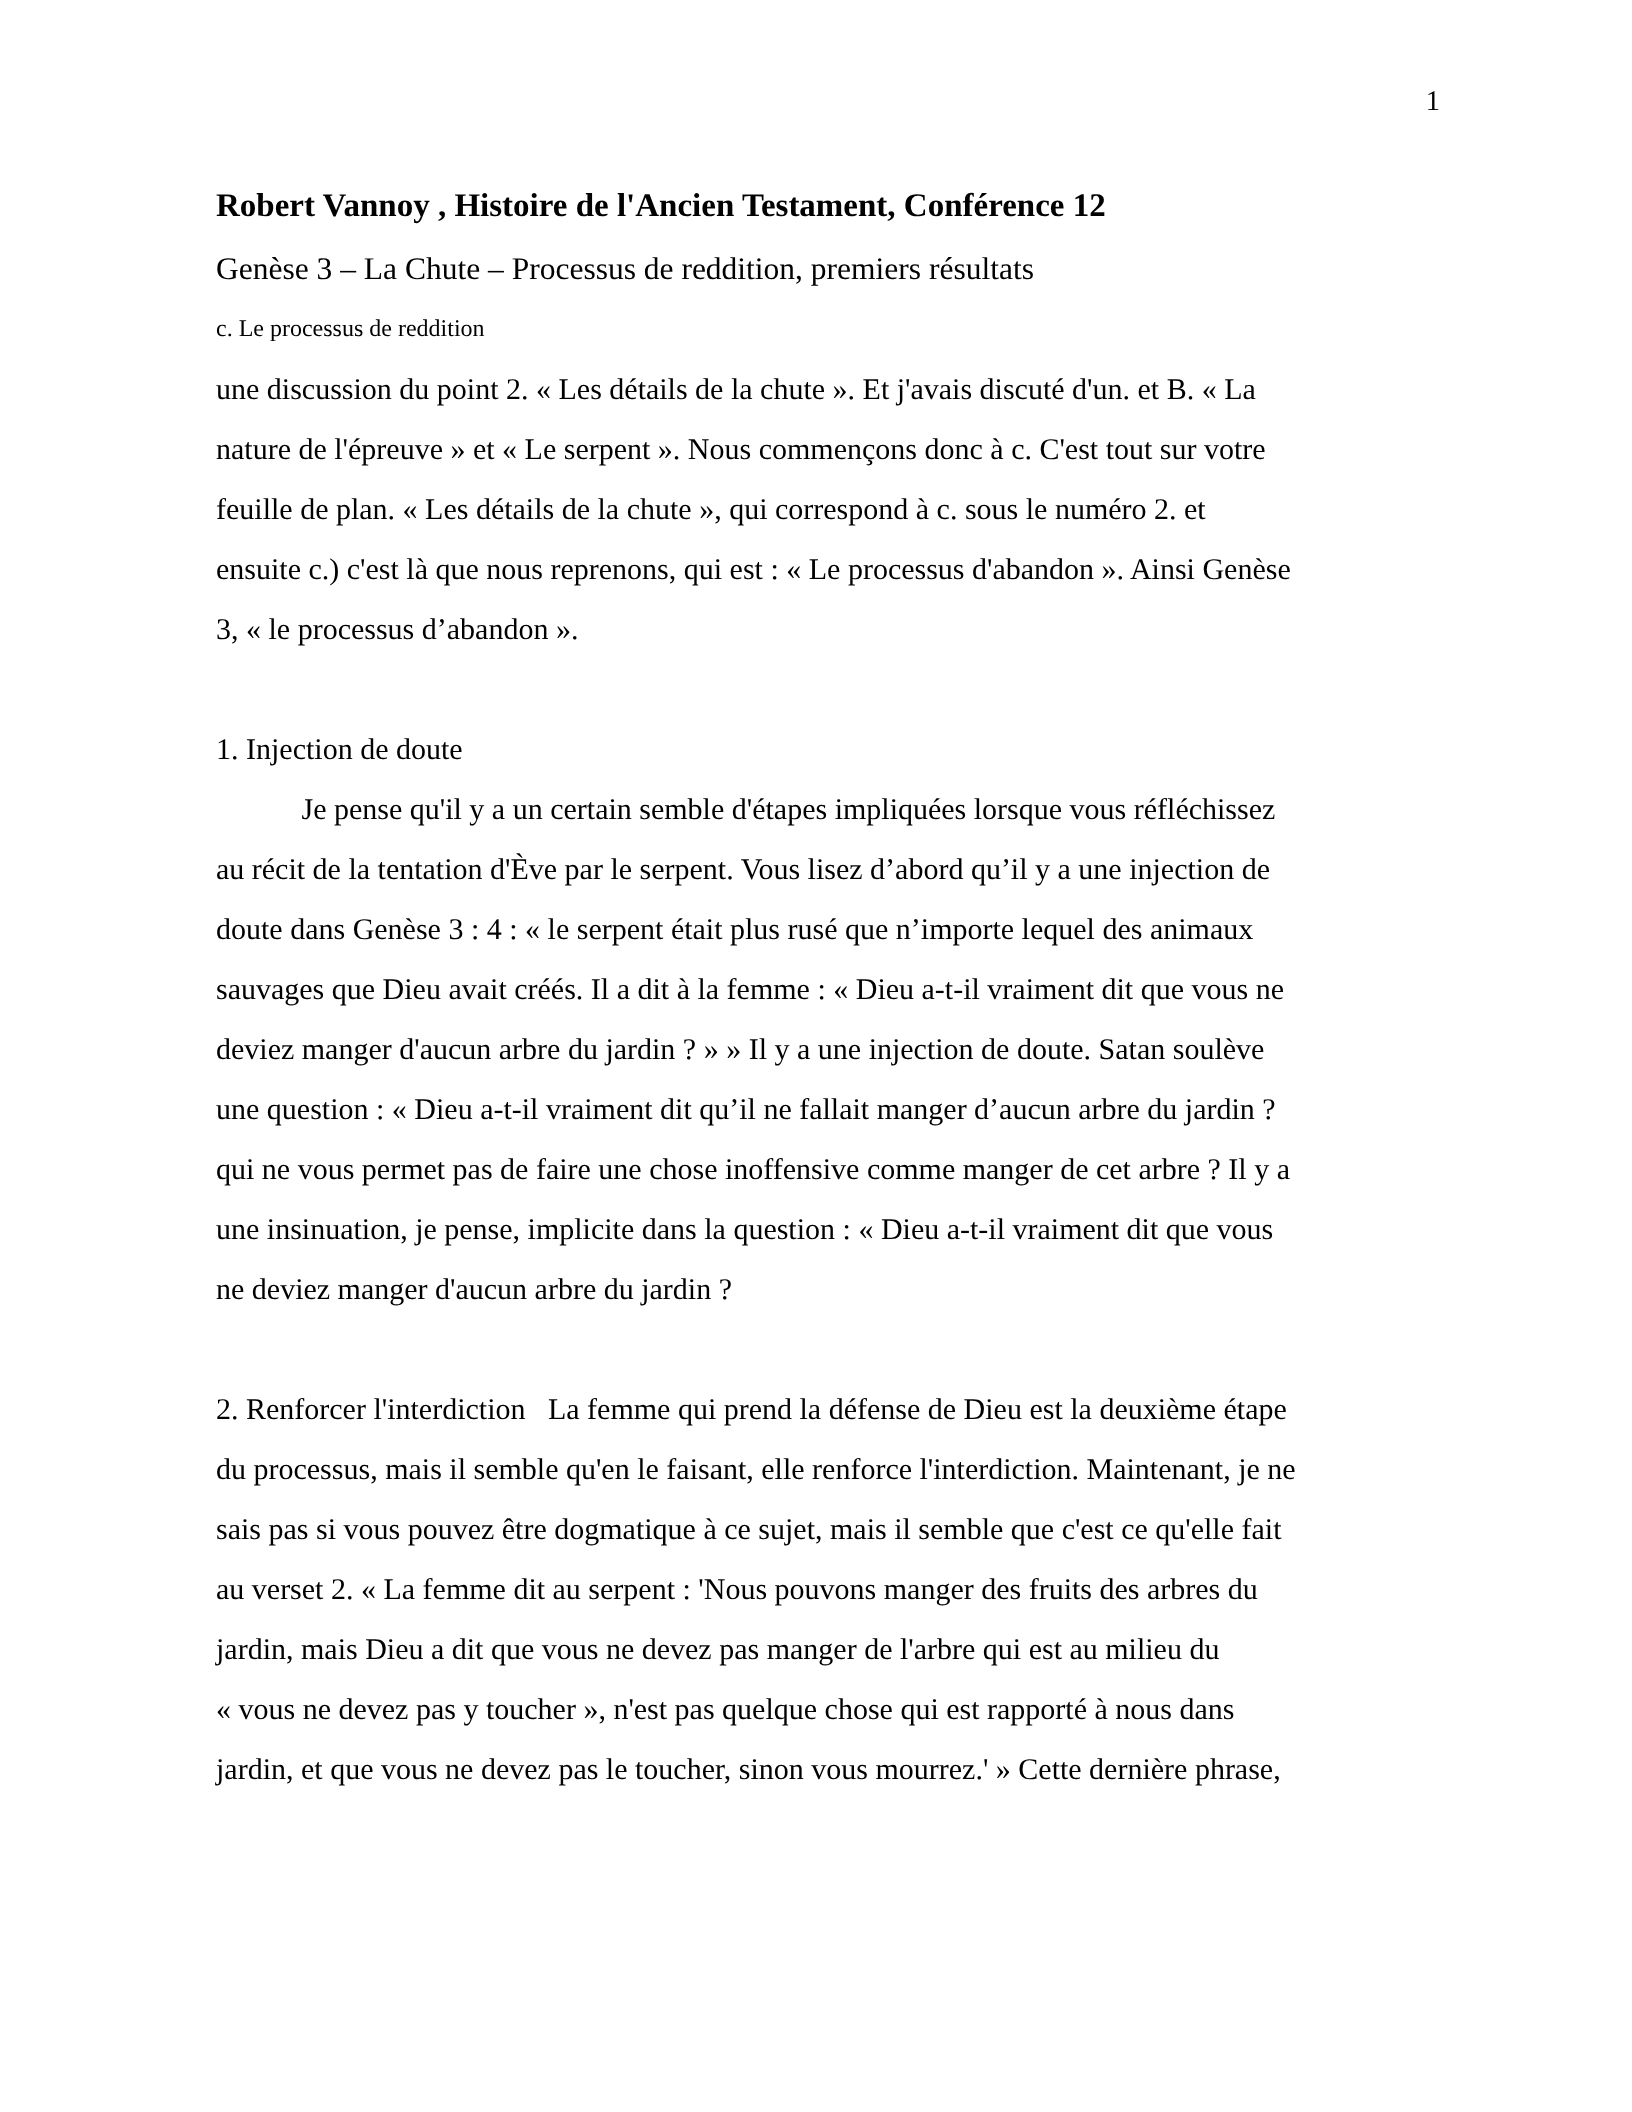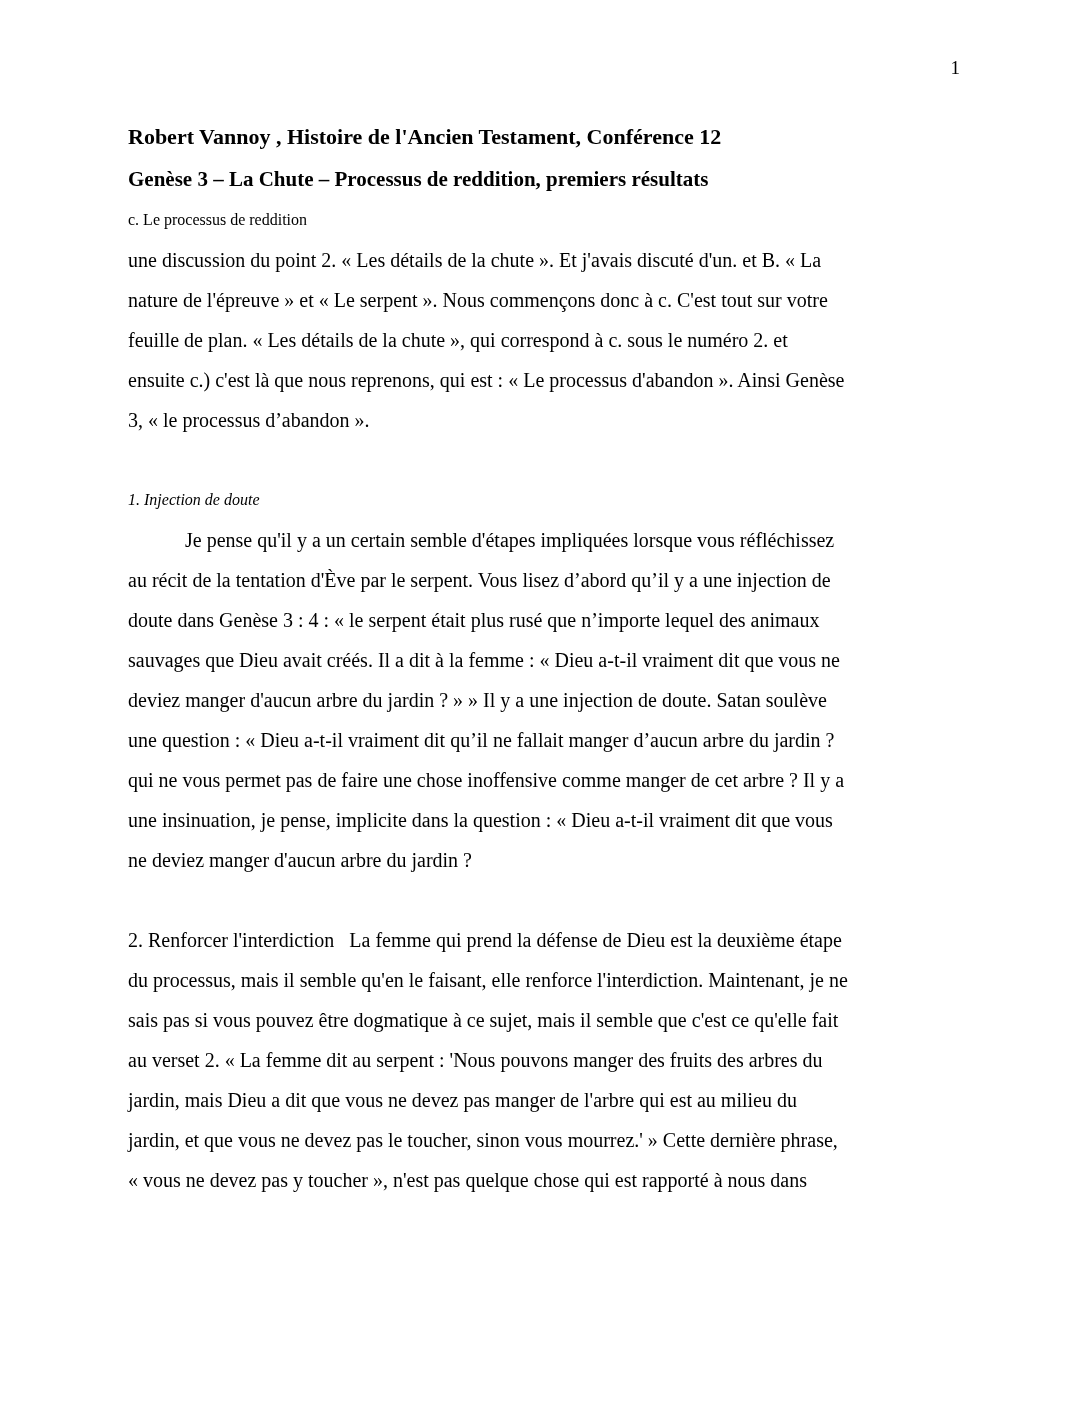--- a/index.html
+++ b/index.html
@@ -18,46 +18,45 @@
   }
   .page-number {
     position: absolute;
     top: 56px;
     right: 128px;
     font-size: 19px;
     line-height: 24px;
   }
   .content {
     position: absolute;
-    left: 128px;
+    left: 144px;
     top: 115px;
     width: 836px;
   }
   .doc-title {
     font-weight: bold;
     font-size: 22px;
     line-height: 44px;
     white-space: pre;
   }
   .doc-subtitle {
-    font-weight: bold;
+    font-weight: normal;
     font-size: 21px;
     line-height: 41px;
     white-space: pre;
   }
   .outline-line {
     font-size: 16px;
     line-height: 40px;
     white-space: pre;
   }
   .heading-line {
-    font-size: 16px;
+    font-size: 20px;
     line-height: 40px;
     white-space: pre;
-    font-style: italic;
   }
   .para .line {
     font-size: 20px;
     line-height: 40px;
     white-space: pre;
   }
   .para .line.indent {
     padding-left: 57px;
   }
   .spacer {
@@ -104,18 +103,18 @@
       </div>
 
     <div class="spacer"></div>
 
     <div class="para">
         <div class="line">2. Renforcer l'interdiction   La femme qui prend la défense de Dieu est la deuxième étape</div>
         <div class="line">du processus, mais il semble qu'en le faisant, elle renforce l'interdiction. Maintenant, je ne</div>
         <div class="line">sais pas si vous pouvez être dogmatique à ce sujet, mais il semble que c'est ce qu'elle fait</div>
         <div class="line">au verset 2. « La femme dit au serpent : 'Nous pouvons manger des fruits des arbres du</div>
         <div class="line">jardin, mais Dieu a dit que vous ne devez pas manger de l'arbre qui est au milieu du</div>
+        <div class="line">« vous ne devez pas y toucher », n'est pas quelque chose qui est rapporté à nous dans</div>
         <div class="line">jardin, et que vous ne devez pas le toucher, sinon vous mourrez.' » Cette dernière phrase,</div>
-        <div class="line">« vous ne devez pas y toucher », n'est pas quelque chose qui est rapporté à nous dans</div>
       </div>
 
   </div>
 </div>
 
 </body></html>

